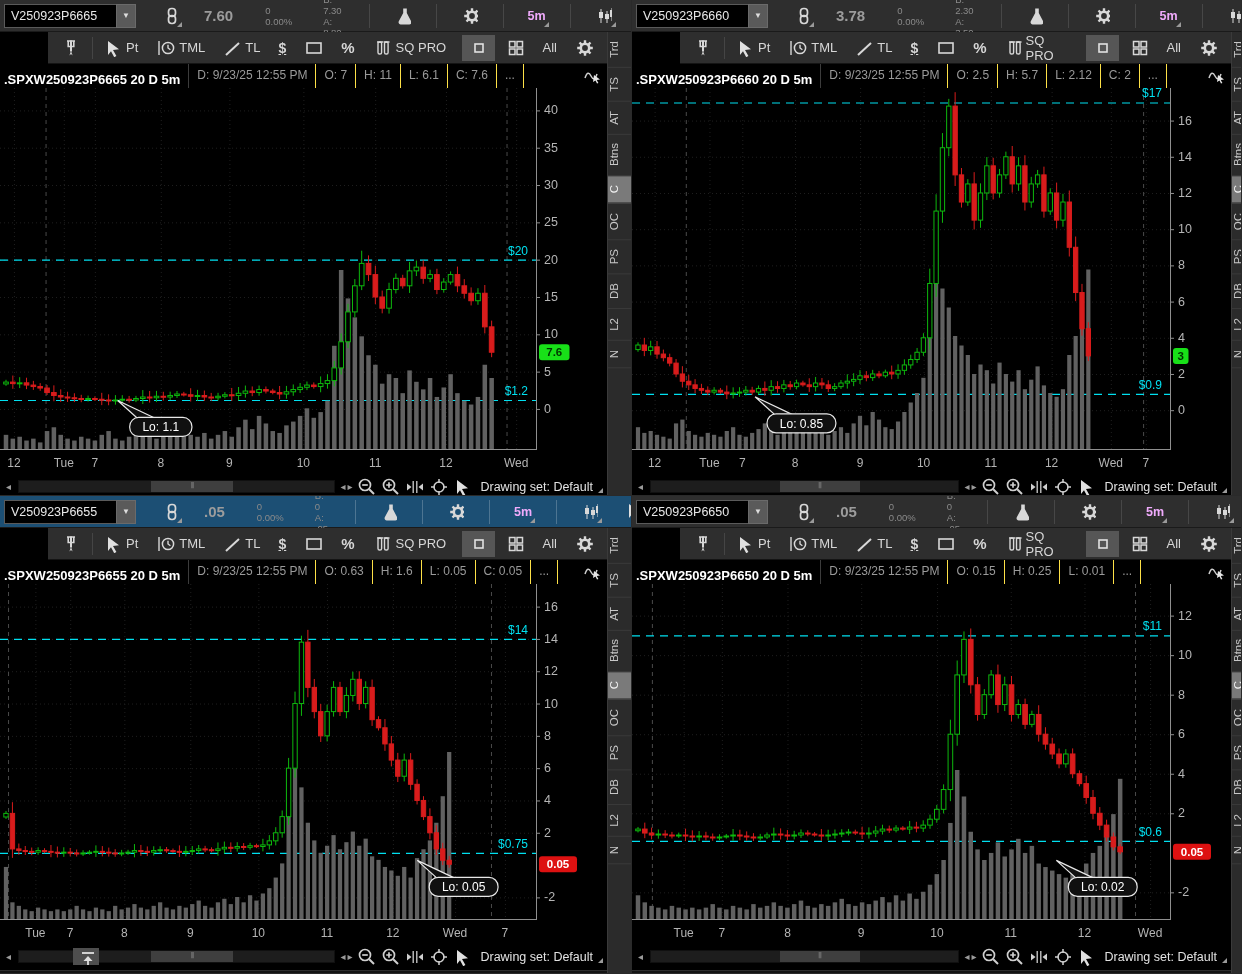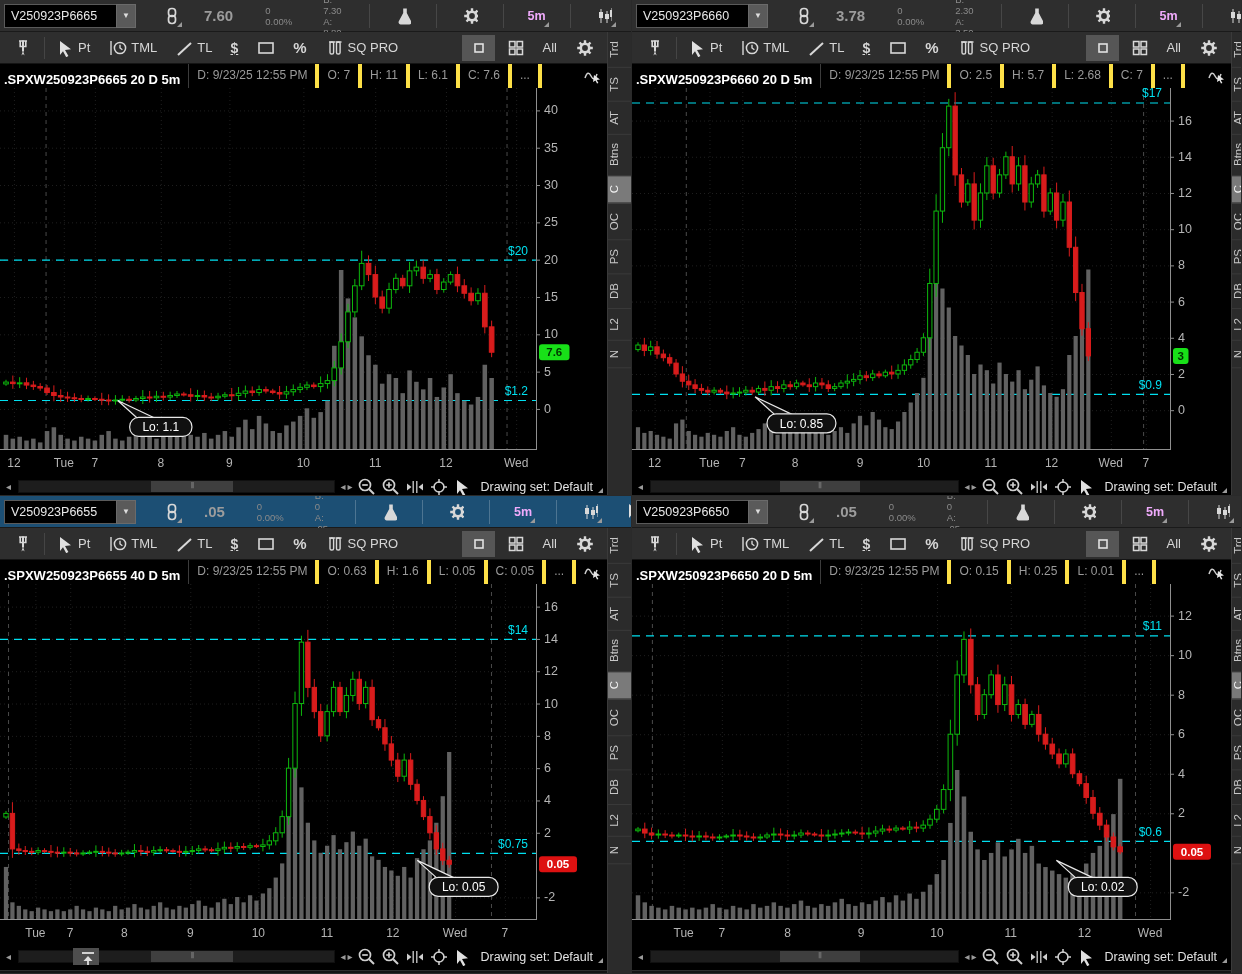--- a/index.html
+++ b/index.html
@@ -20,32 +20,32 @@
   .price { color:#9c9c9c; font-weight:bold; font-size:15px; padding:0 8px 0 4px; }
   .stack { display:flex; flex-direction:column; justify-content:center; color:#8a8a8a; font-size:9.5px; line-height:11px; padding:0 7px; }
   .vsep { width:1px; height:24px; background:#474747; margin:0 3px; flex:none; }
   .blue .vsep { background:rgba(255,255,255,.22); }
   .tf { font-size:12.5px; font-weight:bold; color:#f0abfc; }
   .spacer { flex:1; }
 
   
   .body { flex:1; display:flex; min-height:0; }
   .main { flex:1; display:flex; flex-direction:column; min-width:0; }
-  .tb2 { height:32px; background:#2e2e2e; display:flex; align-items:center; padding:0 6px; gap:4px; flex:none; border-bottom:1px solid #141414; color:#d6d6d6; font-size:13px; }
+  .tb2 { height:32px; background:#2e2e2e; display:flex; align-items:center; padding:0 6px; gap:4px; flex:none; border-bottom:1px solid #141414; color:#d6d6d6; font-size:13px;margin-left:48px; }
   .t2btn { position:relative; height:26px; display:flex; align-items:center; gap:4px; padding:0 7px; color:#d6d6d6; }
   .t2btn.active { background:#565656; }
   .t2sep { width:1px; height:22px; background:#454545; flex:none; }
   .dollar { text-decoration:underline; font-size:14px; font-weight:bold; }
   .pct { font-size:15px; font-weight:bold; }
 
   
   .hdr { height:24px; background:#000; display:flex; align-items:stretch; flex:none; font-size:12px; overflow:hidden; }
   .hdr .sym { color:#fff; font-weight:bold; font-size:13px; padding:8px 8px 0 4px; white-space:nowrap; border-right:1px solid #3c3c3c; }
   .segwrap { display:flex; }
-  .seg { color:#9a9a9a; padding:4px 8px 0 8px; border-right:4px solid #fde047; white-space:nowrap; }
+  .seg { color:#9a9a9a; padding:4px 8px 0 8px; border-right:1px solid #fde047; white-space:nowrap; }
   .hdricon { margin-left:auto; display:flex; align-items:center; padding-right:4px; }
 
   
   .chartwrap { flex:none; position:relative; background:#000; }
   .taxis { position:relative; height:19px; background:#000; flex:none; }
   .ttick { position:absolute; top:2px; transform:translateX(-50%); color:#b4b4b4; font-size:12px; }
 
   
   .ctrl { height:27px; background:#000; display:flex; align-items:center; padding:0 4px; gap:5px; flex:none; color:#cfcfcf; }
   .ctrl svg { display:block; }
@@ -779,22 +779,22 @@
                 <use href="#i-gear"></use>
               </svg>
             </div>
       </div>
       <div class="hdr">
         <div class="sym">.SPXW250923P6660 20 D 5m</div>
         <div class="seg">D: 9/23/25 12:55 PM</div>
         <div class="segwrap">
               <div class="seg">O: 2.5</div>
               <div class="seg">H: 5.7</div>
-              <div class="seg">L: 2.68</div>
-              <div class="seg">C: 7</div>
+              <div class="seg">L: 2.12</div>
+              <div class="seg">C: 2</div>
               <div class="seg">...</div>
             </div>
         <div class="hdricon">
               <svg width="20" height="20">
                 <use href="#i-trackcur"></use>
               </svg>
             </div>
       </div>
       <div class="chartwrap"><svg class="chart" width="600" height="362" viewBox="0 0 600 362">
               <g>
@@ -1260,21 +1260,21 @@
               </svg>
             </div>
         <div class="t2btn">All</div>
         <div class="t2btn">
               <svg width="19" height="19">
                 <use href="#i-gear"></use>
               </svg>
             </div>
       </div>
       <div class="hdr">
-        <div class="sym">.SPXW250923P6655 40 D 5m</div>
+        <div class="sym">.SPXW250923P6655 20 D 5m</div>
         <div class="seg">D: 9/23/25 12:55 PM</div>
         <div class="segwrap">
               <div class="seg">O: 0.63</div>
               <div class="seg">H: 1.6</div>
               <div class="seg">L: 0.05</div>
               <div class="seg">C: 0.05</div>
               <div class="seg">...</div>
             </div>
         <div class="hdricon">
               <svg width="20" height="20">

